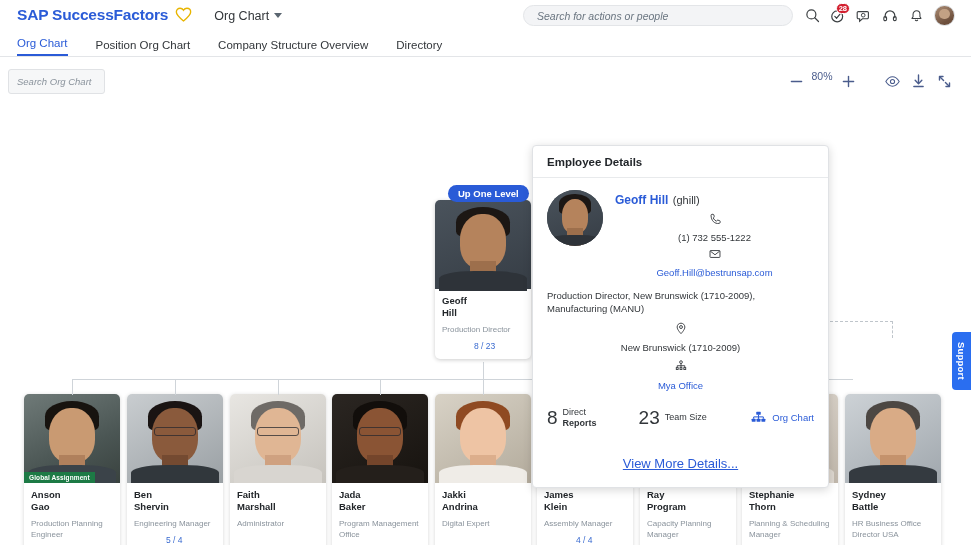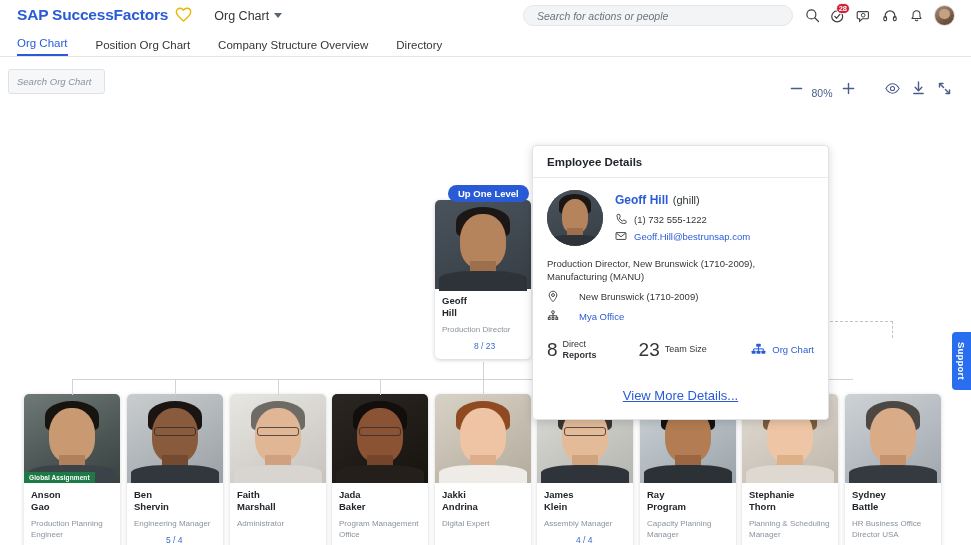--- a/index.html
+++ b/index.html
@@ -132,22 +132,22 @@
   }
   .orgsearch input {
     border: none; background: transparent; outline: none;
     font-size: 9.5px; font-style: italic; color: #6a7580;
     width: 100%;
     font-family: "Liberation Sans", sans-serif;
   }
   .orgsearch input::placeholder { color: #8a939c; font-style: italic; }
 
   .zoomtools {
-    position: absolute; right: 14px; top: 20px;
-    display: flex; align-items: flex-end; gap: 0px;
+    position: absolute; right: 14px; top: 13px;
+    display: flex; align-items: flex-start; gap: 0px;
     color: #4a5c8c;
   }
   .zbtn {
     width: 26px; height: 22px;
     display: flex; align-items: center; justify-content: center;
     cursor: pointer; color: #4a5c8c;
   }
   .zlabel { font-size: 10.5px; color: #4a5c8c; padding: 0 2px; min-width: 26px; text-align:center;}
   .tool-sep { width: 18px; }
 
@@ -261,30 +261,30 @@
   .prow { display: flex; gap: 12px; }
   .pavatar {
     width: 56px; height: 56px; border-radius: 50%;
     overflow: hidden; flex-shrink: 0;
     background: #3d4852;
   }
   .pname { font-size: 12px; font-weight: bold; color: #2a5bd7; }
   .puser { font-size: 11px; color: #32363a; font-weight: normal; }
   .pline {
     display: flex; align-items: center; gap: 7px;
-    font-size: 9.5px; color: #32363a; margin-top: 5px;
+    font-size: 9.5px; color: #32363a; margin-top: 5px; flex-direction: column;
   }
   .pline a { color: #2a5bd7; text-decoration: none; }
   .ptitle {
     font-size: 9.5px; color: #32363a; line-height: 13px;
     margin-top: 11px;
   }
   .pmeta {
-    display: flex; align-items: center; gap: 20px;
-    font-size: 9.5px; color: #32363a; margin-top: 7px;
+    display: flex; align-items: center; gap: 7px;
+    font-size: 9.5px; color: #32363a; margin-top: 7px; flex-direction: column;
   }
   .pmeta a { color: #2a5bd7; text-decoration: none; }
   .pstats {
     display: flex; align-items: center;
     margin-top: 16px; padding-bottom: 4px;
   }
   .stat { display: flex; align-items: center; gap: 5px; }
   .stat .num { font-size: 19px; color: #32363a; font-weight: normal; line-height: 18px;}
   .stat .lbl { font-size: 9px; color: #32363a; line-height: 10.5px; }
   .stat.t2 { margin-left: 42px; }

